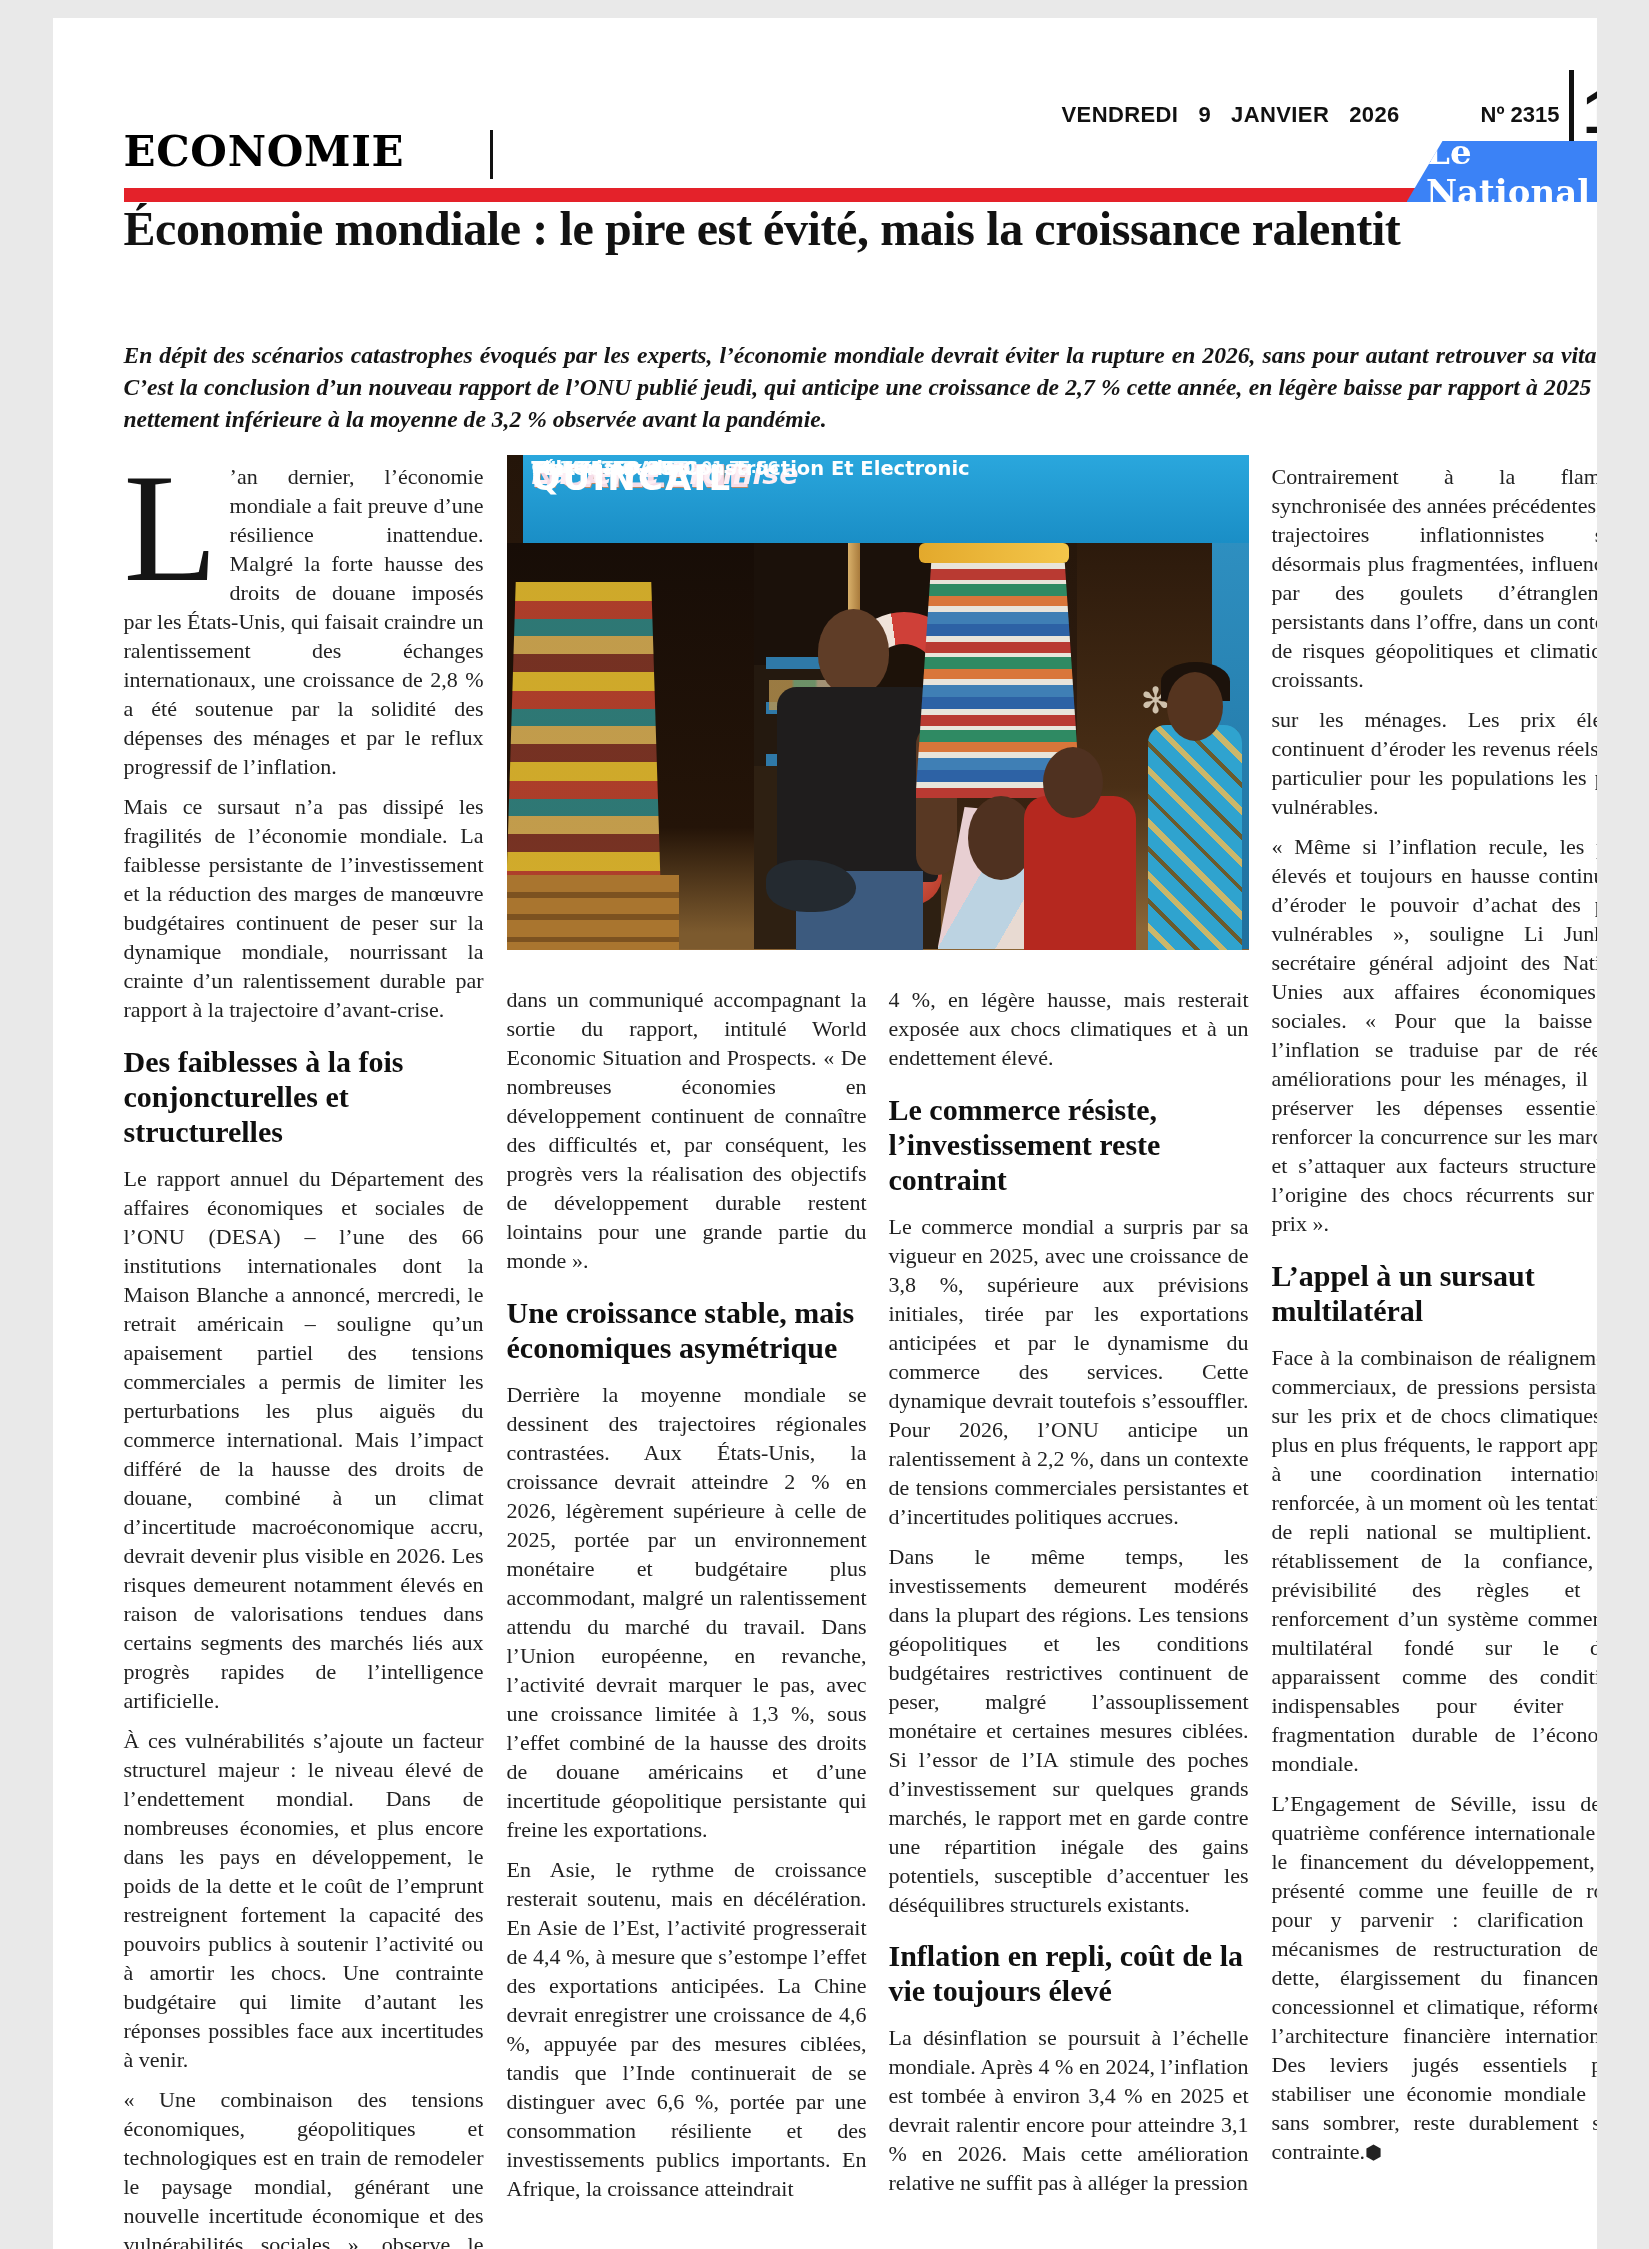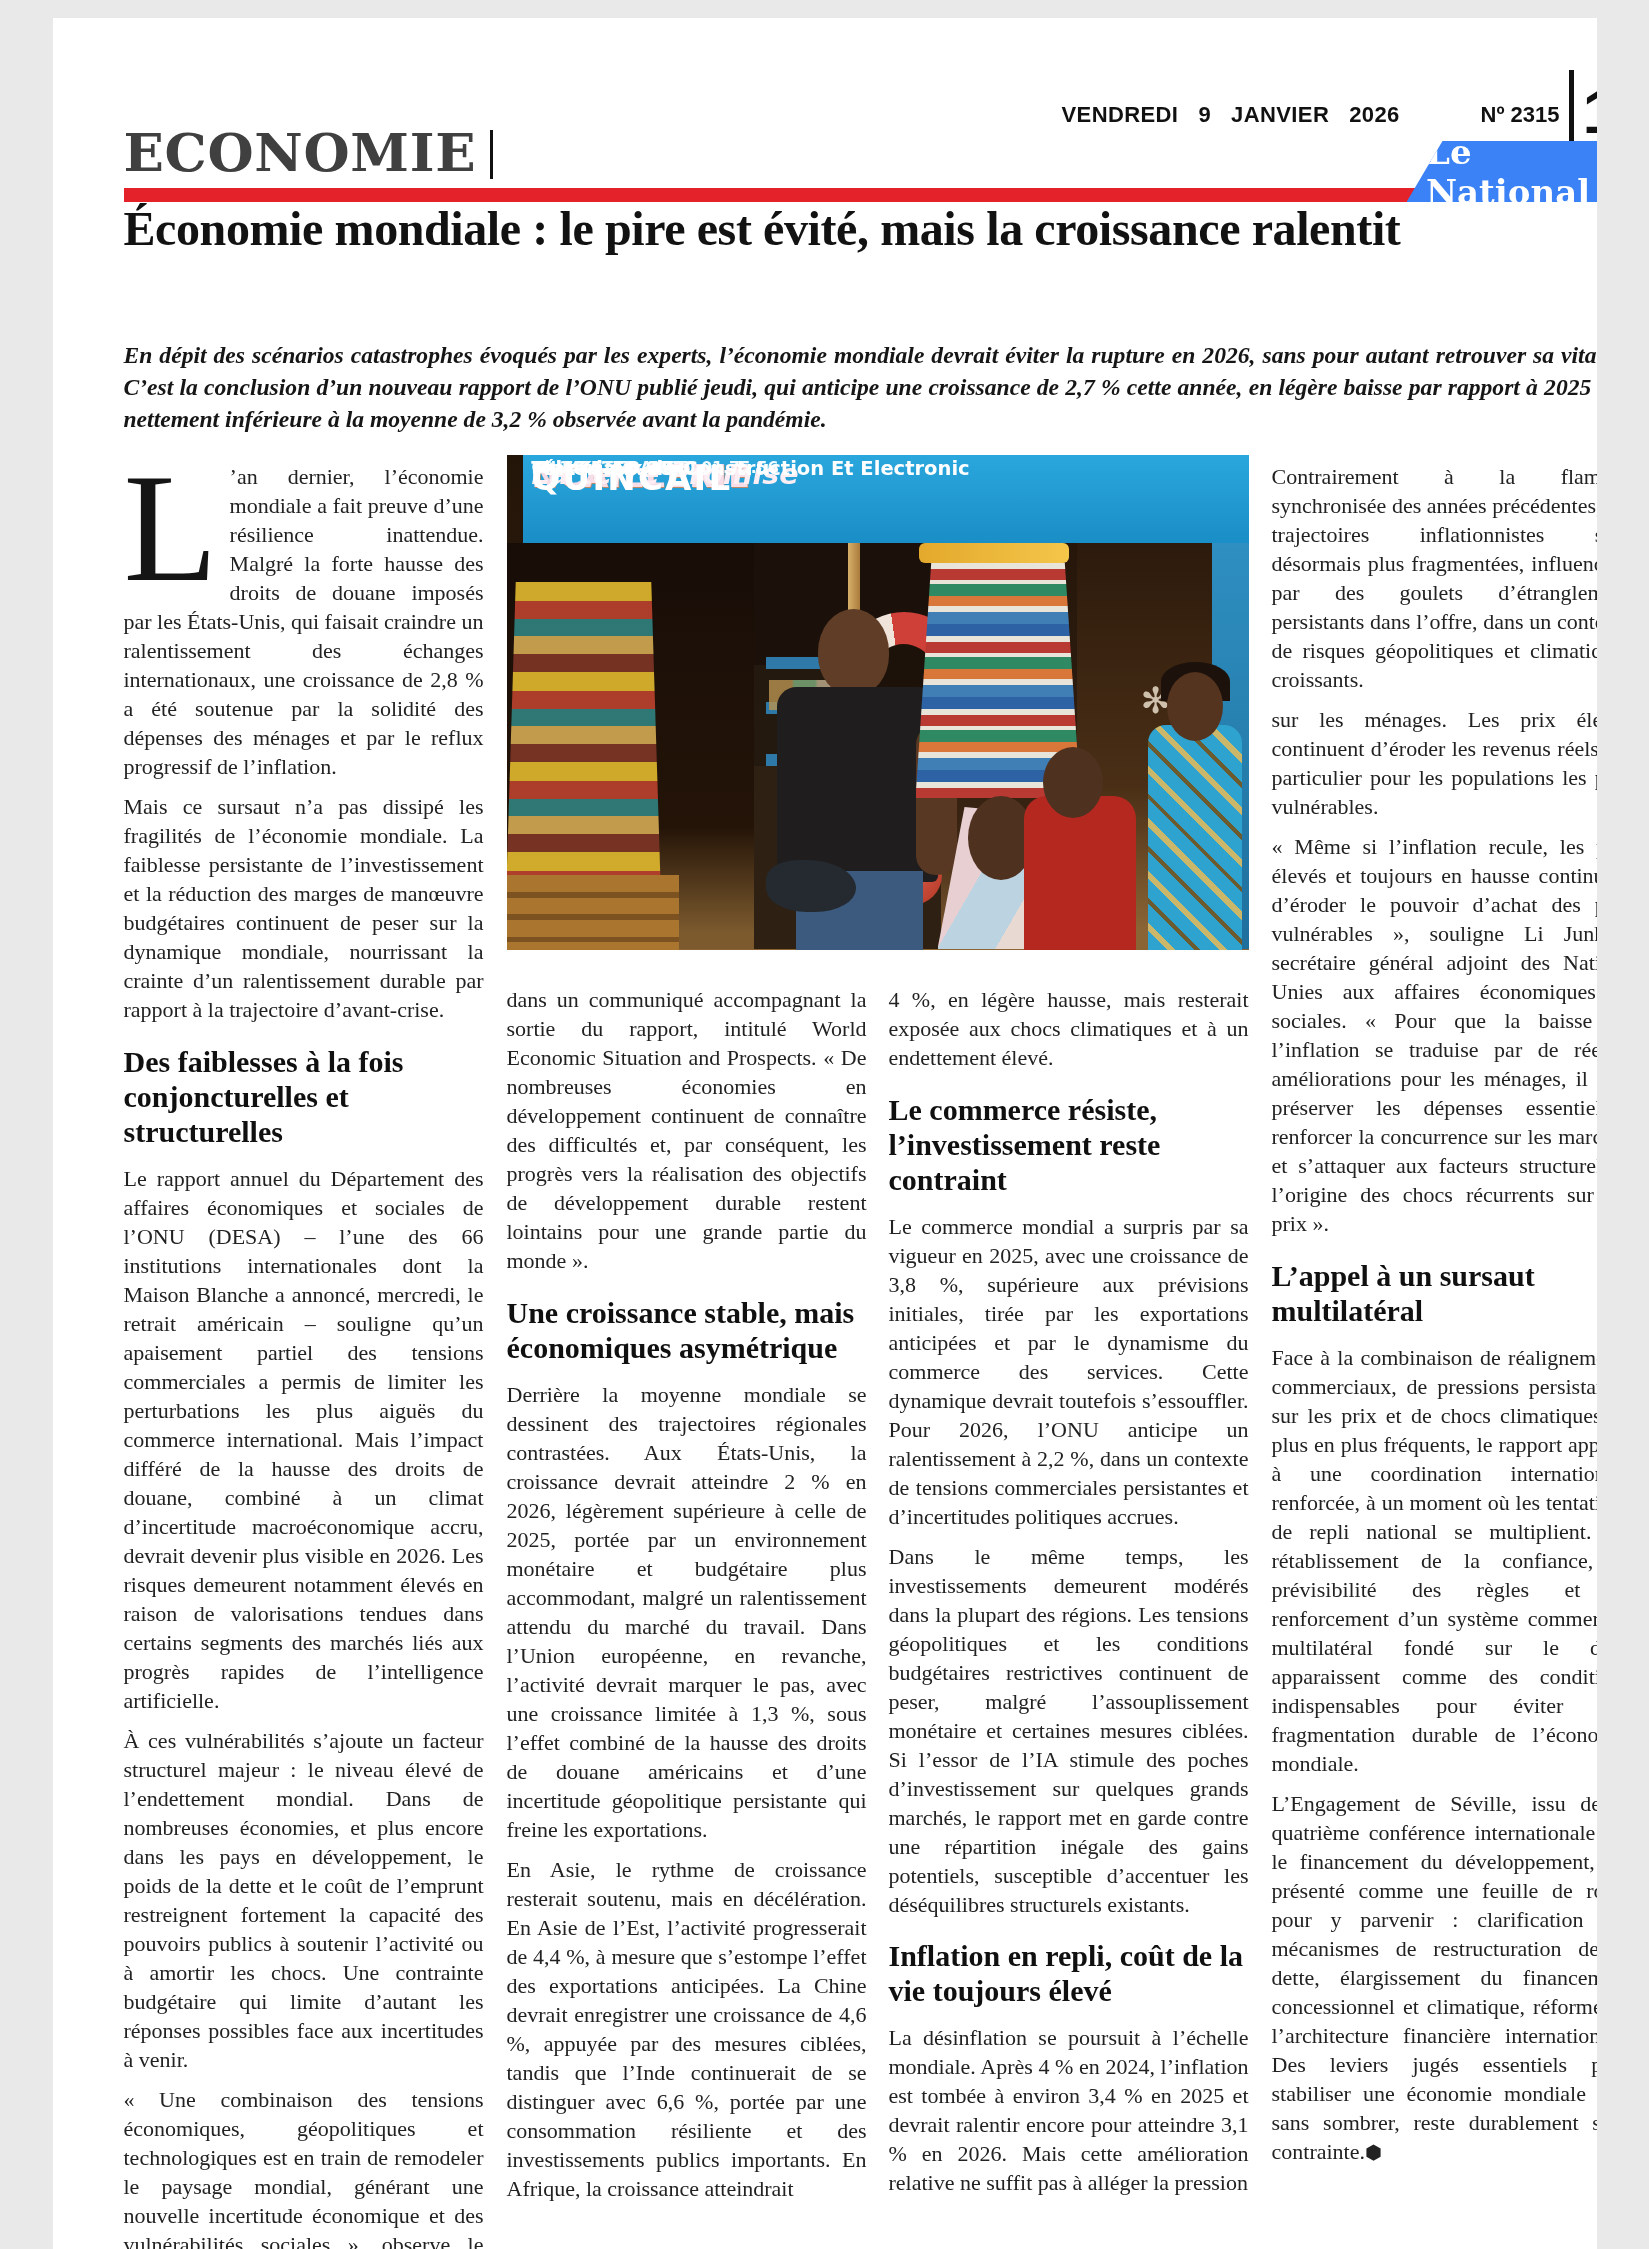--- a/index.html
+++ b/index.html
@@ -9,21 +9,21 @@
   }
   
   .m-date{position:absolute;left:1009px;top:84px;font-family:"Liberation Sans",sans-serif;
     font-weight:700;font-size:22px;letter-spacing:0.4px;word-spacing:13.5px;color:#111;}
   .m-issue{position:absolute;left:1428px;top:84px;font-family:"Liberation Sans",sans-serif;
     font-weight:700;font-size:22px;color:#111;}
   .m-pageno{position:absolute;left:1516px;top:52px;display:flex;gap:9px;align-items:center;}
   .m-pageno .bar{width:5.2px;height:85px;background:#111;}
   .m-pageno .num{font-family:"Liberation Sans",sans-serif;font-weight:700;font-size:61px;line-height:81px;color:#111;}
   .m-section{position:absolute;left:71px;top:108px;font-family:"DejaVu Serif",serif;
-    font-weight:700;font-size:53px;line-height:52px;letter-spacing:0.7px;color:#404040;}
+    font-weight:700;font-size:42px;line-height:52px;letter-spacing:0.7px;color:#000000;}
   .m-sep{position:absolute;left:437px;top:112px;width:3.7px;height:49px;background:#111;}
   .m-redbar{position:absolute;left:71px;top:170px;width:1507px;height:13.5px;}
   .m-brand{position:absolute;left:1354px;top:123px;width:226px;height:61px;
     clip-path:polygon(36px 0,100% 0,100% 100%,0 100%);
     display:flex;align-items:center;justify-content:center;padding-left:19.5px;box-sizing:border-box;
     font-family:"DejaVu Serif",serif;font-weight:700;font-size:34px;color:#fff;}
   
   .headline{position:absolute;left:71px;top:182px;width:1425px;
     font-weight:700;font-size:48px;line-height:58px;color:#121212;letter-spacing:-0.4px;}
   .lead{position:absolute;left:71px;top:321px;width:1509px;

